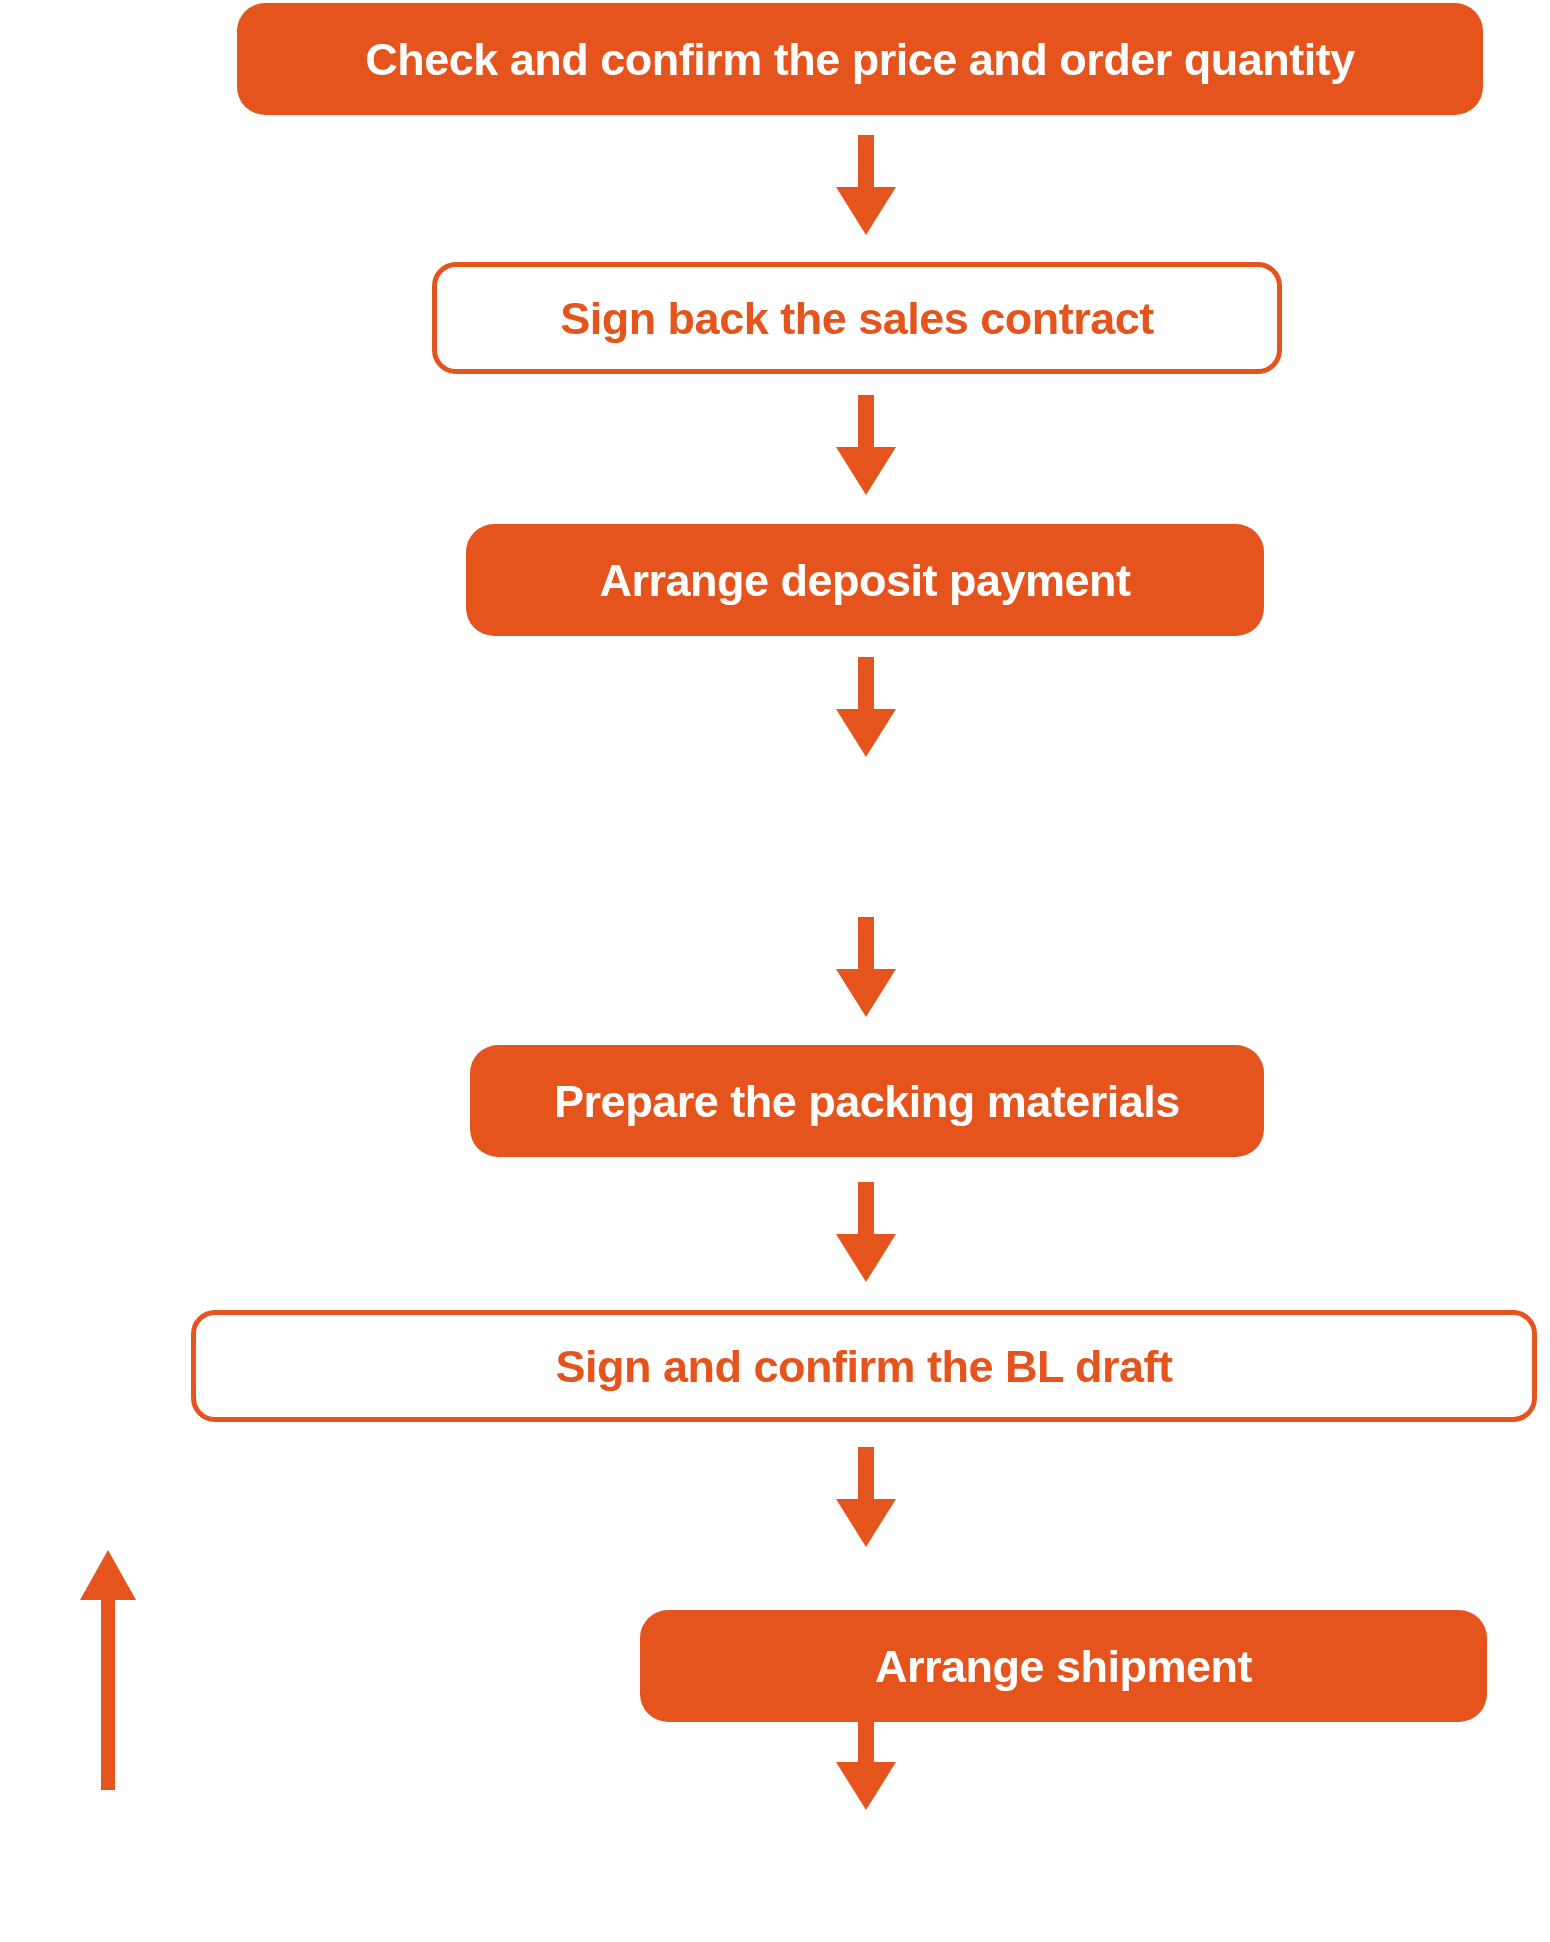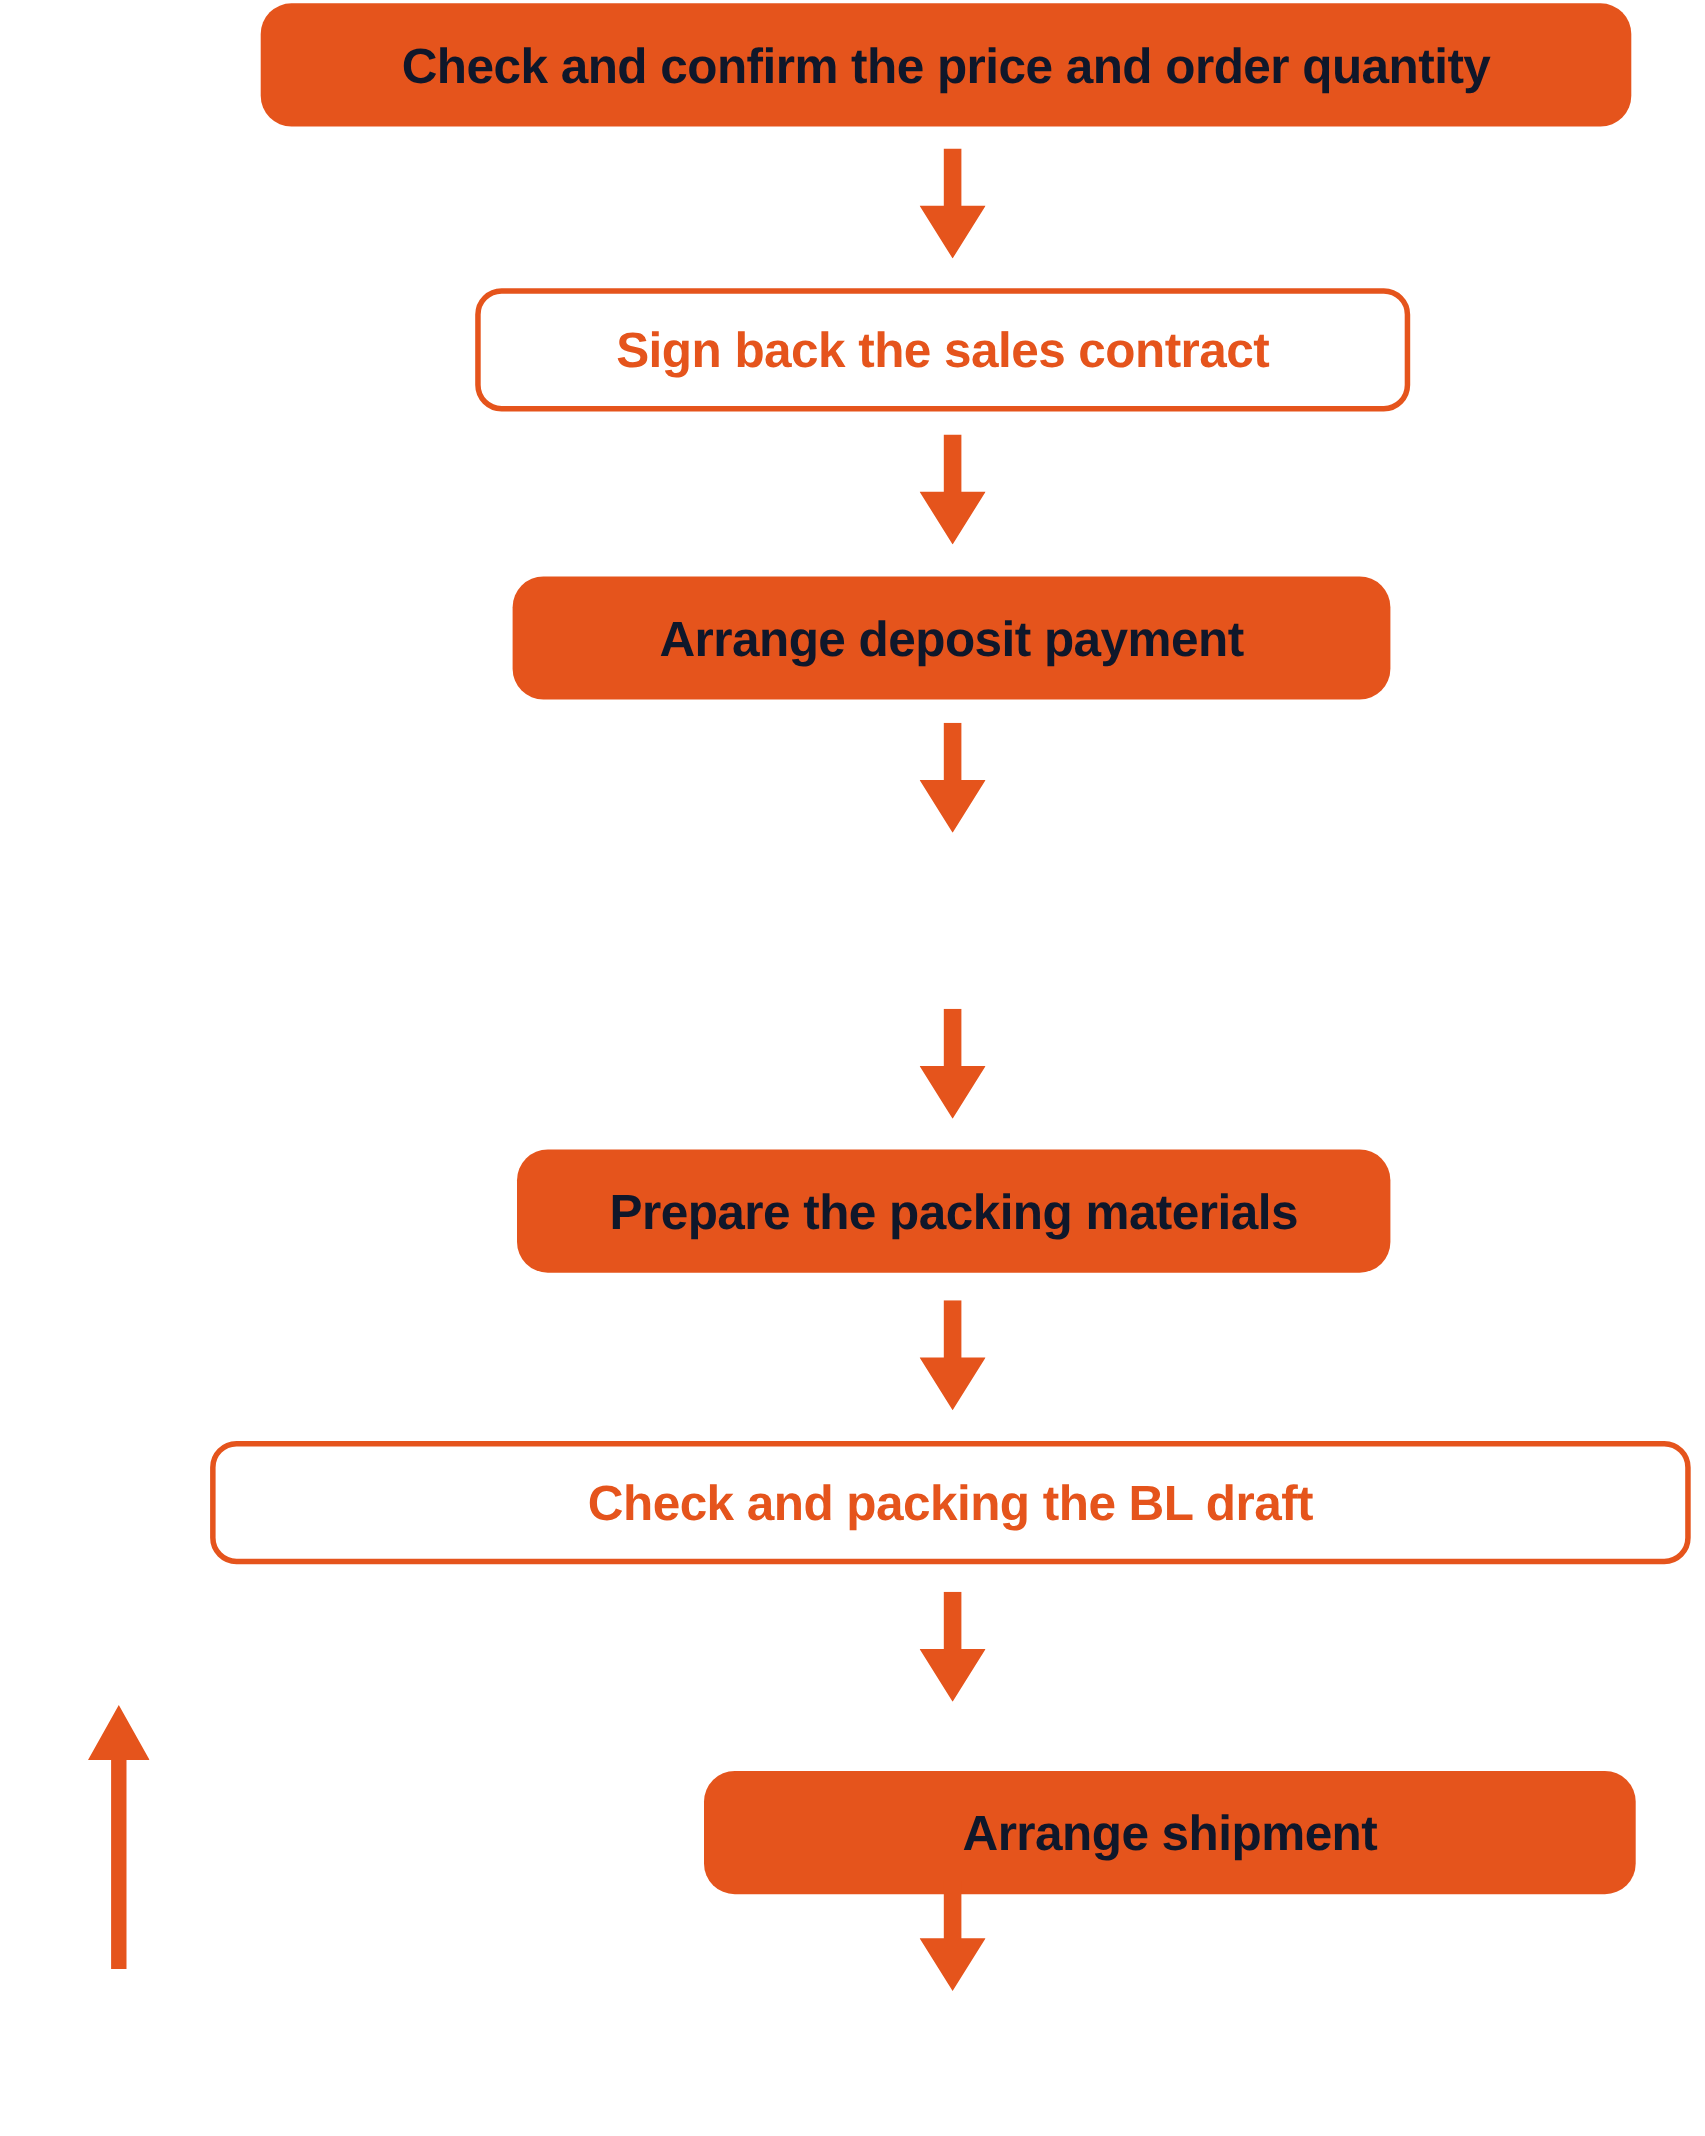--- a/index.html
+++ b/index.html
@@ -22,21 +22,21 @@
     justify-content: center;
     text-align: center;
     font-weight: 700;
     font-size: 45px;
     letter-spacing: -0.5px;
     line-height: 1;
     white-space: nowrap;
   }
   .box.filled {
     background: var(--accent);
-    color: #0f172a;
+    color: #ffffff;
   }
   .box.outline {
     background: var(--bg);
     border: 5px solid var(--accent);
     color: var(--accent);
     border-radius: 24px;
   }
   .arrow { position: absolute; display: block; }
   .arrow path { fill: var(--accent); }
 </style>
@@ -56,21 +56,21 @@
   <div class="box filled" style="left:466px; top:524px;  width:798px;">
     <span>Arrange deposit payment</span>
   </div>
 
 
   <div class="box filled" style="left:470px; top:1045px; width:794px;">
     <span>Prepare the packing materials</span>
   </div>
 
   <div class="box outline" style="left:191px; top:1310px; width:1346px;">
-    <span>Check and packing the BL draft</span>
+    <span>Sign and confirm the BL draft</span>
   </div>
 
   <div class="box filled" style="left:640px; top:1574px; width:847px;margin-top:36px;">
     <span>Arrange shipment</span>
   </div>
 
 
   <svg class="arrow" style="left:836px; top:135px;" width="60" height="100" viewBox="0 0 60 100">
     <path d="M22 0 h16 v52 h22 L30 100 L0 52 h22 Z"></path>
   </svg>

